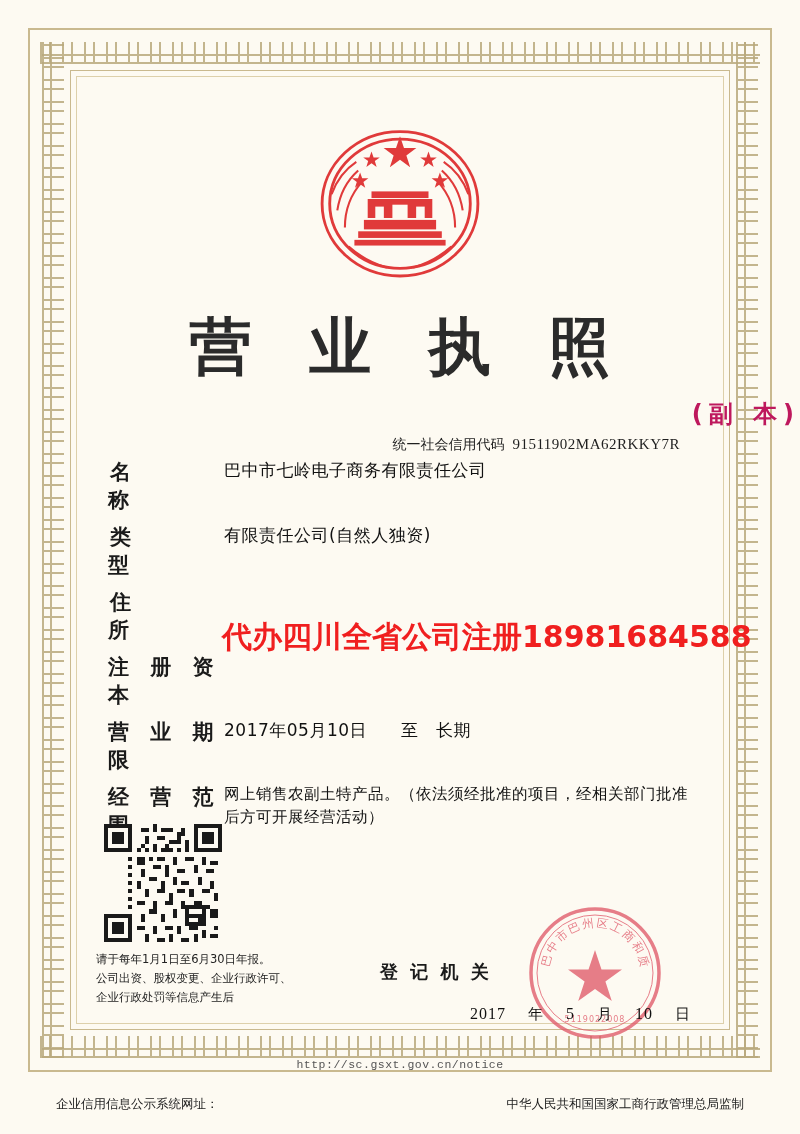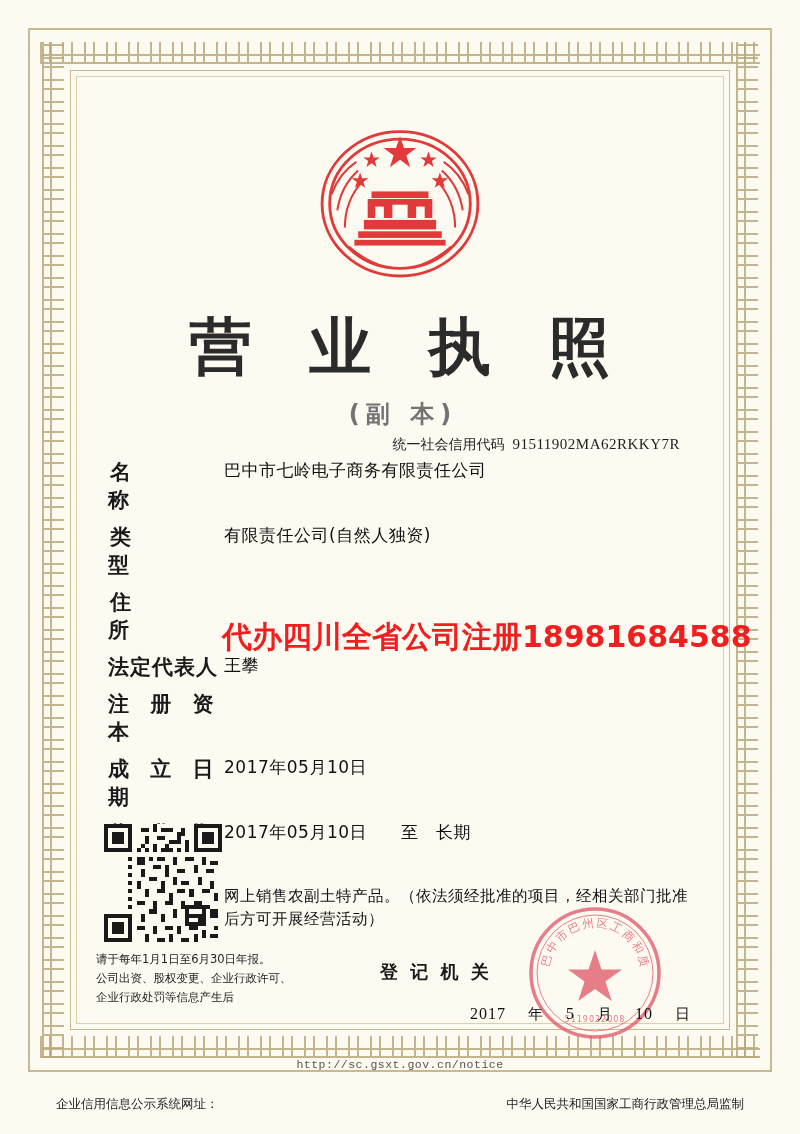--- a/index.html
+++ b/index.html
@@ -103,26 +103,26 @@
     font-size: 62px;
     font-weight: bold;
     letter-spacing: 18px;
     color: #2b2b2b;
     text-indent: 18px;
   }
   .subtitle {
     position: absolute;
     top: 398px;
     left: 0; right: 0;
-    text-align: center;
+    text-align: right;
     font-family: "DejaVu Sans", "Liberation Sans", sans-serif;
     font-size: 24px;
     font-weight: bold;
     letter-spacing: 6px;
-    color: #737373;
+    color: #be185d;
     text-indent: 6px;
   }
 
   
   .credit-code {
     position: absolute;
     top: 436px;
     right: 120px;
     font-family: "DejaVu Sans", "Liberation Sans", sans-serif;
     font-size: 14px;
@@ -334,34 +334,26 @@
 
     <div class="field-row">
       <div class="field-label sp4">类　　型</div>
       <div class="field-value">有限责任公司(自然人独资)</div>
     </div>
 
     <div class="field-row">
       <div class="field-label sp4">住　　所</div>
     </div>
 
-    <div class="field-row">
-      <div class="field-label">法定代表人</div>
-      <div class="field-value">王攀</div>
-    </div>
 
     <div class="field-row">
       <div class="field-label sp3">注 册 资 本</div>
       <div class="field-value"></div>
     </div>
 
-    <div class="field-row">
-      <div class="field-label sp3">成 立 日 期</div>
-      <div class="field-value">2017年05月10日</div>
-    </div>
 
     <div class="field-row">
       <div class="field-label sp3">营 业 期 限</div>
       <div class="field-value">
         <span>2017年05月10日</span><span class="gap"></span><span>至　长期</span>
       </div>
     </div>
 
     <div class="field-row">
       <div class="field-label sp3">经 营 范 围</div>

